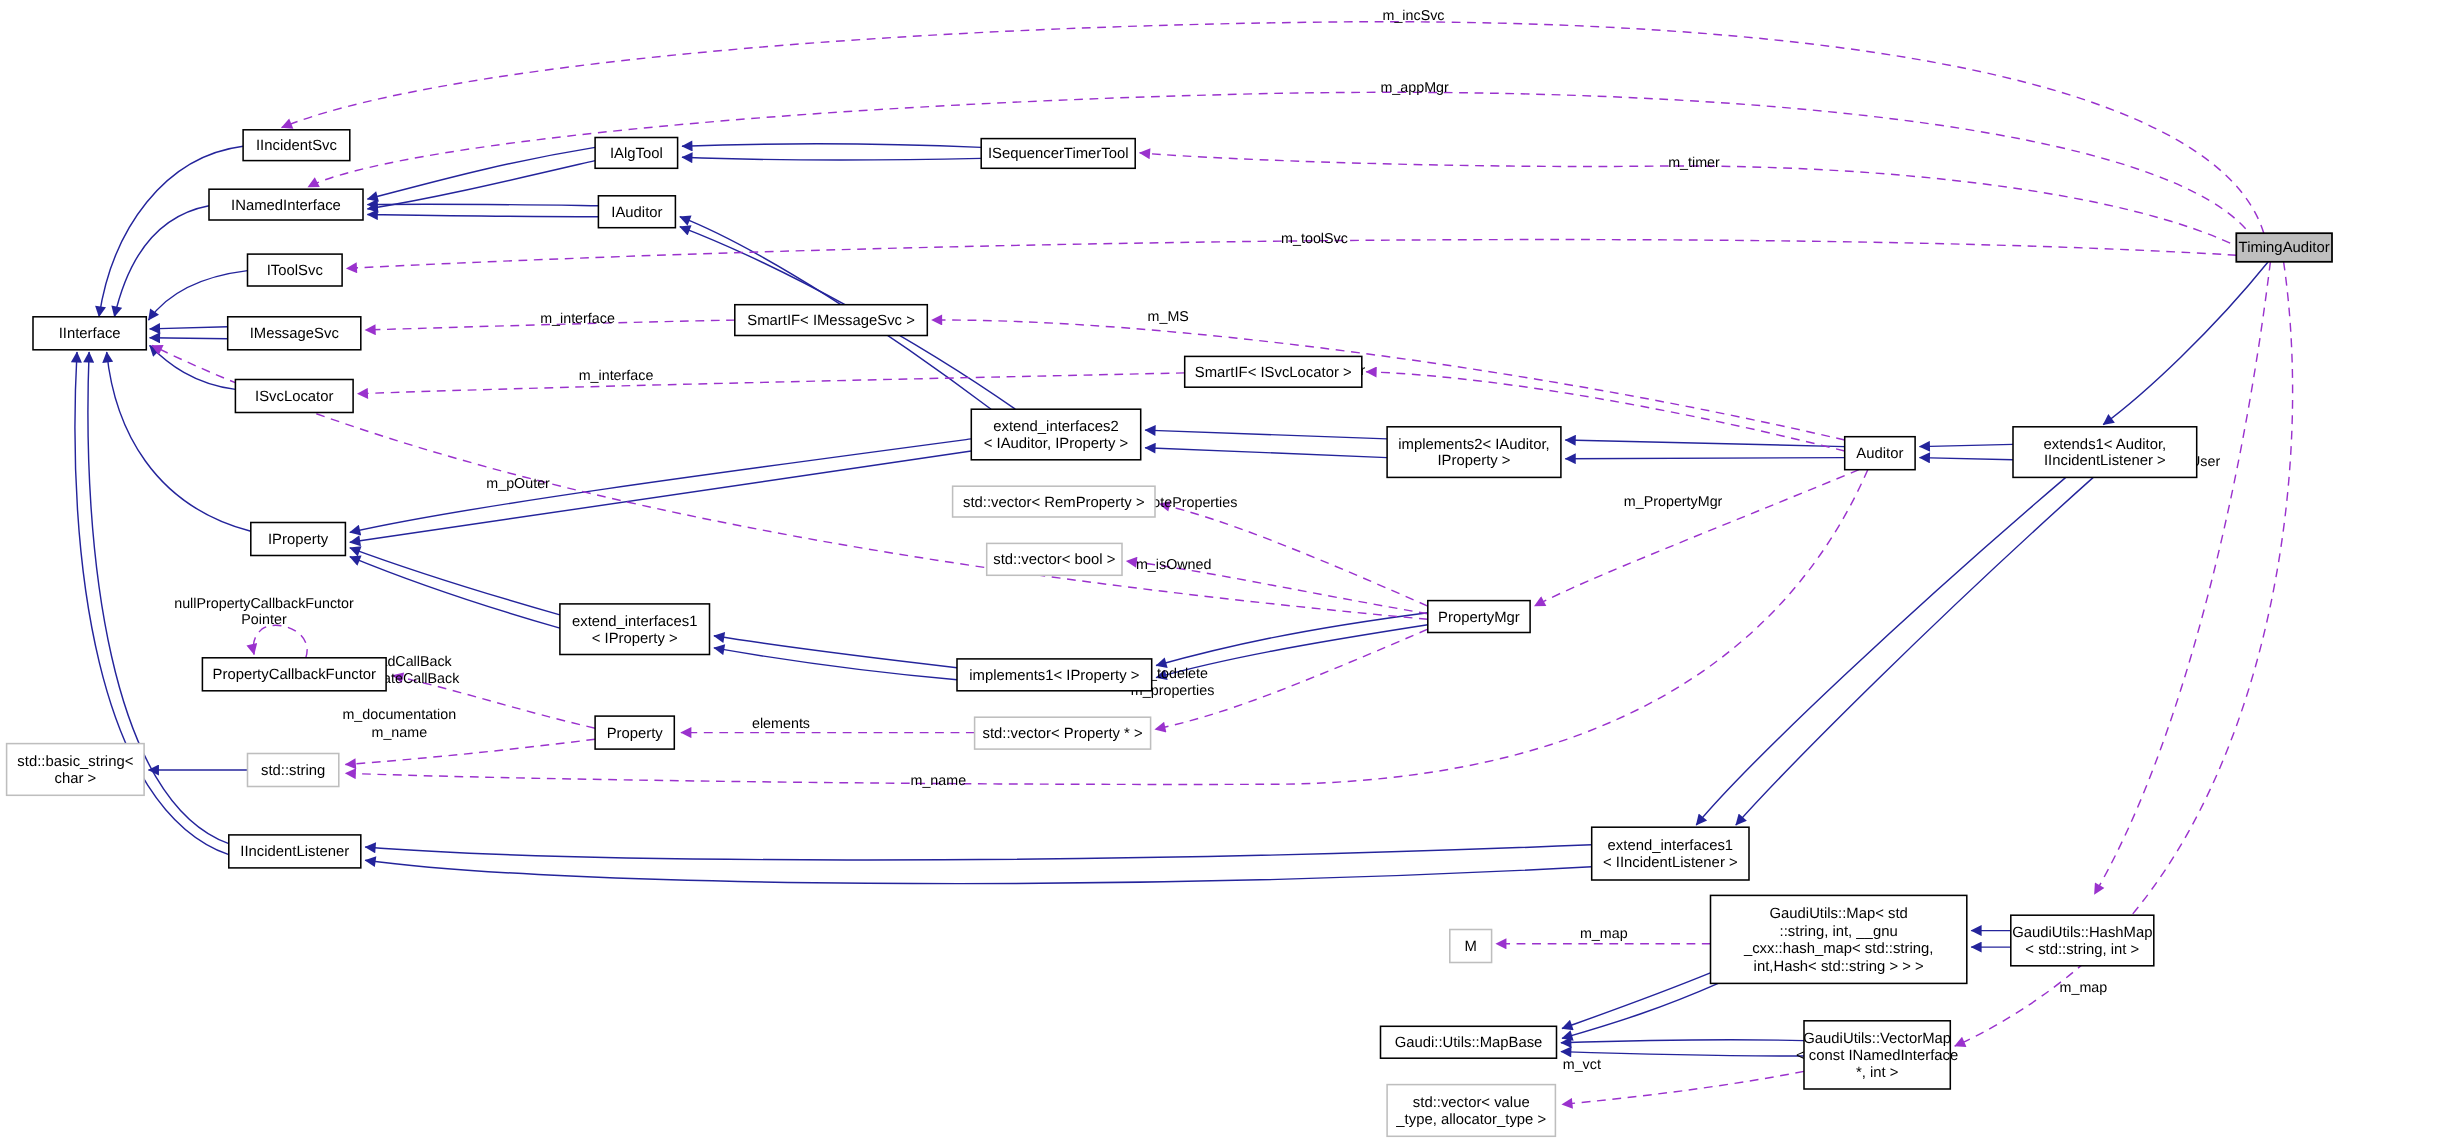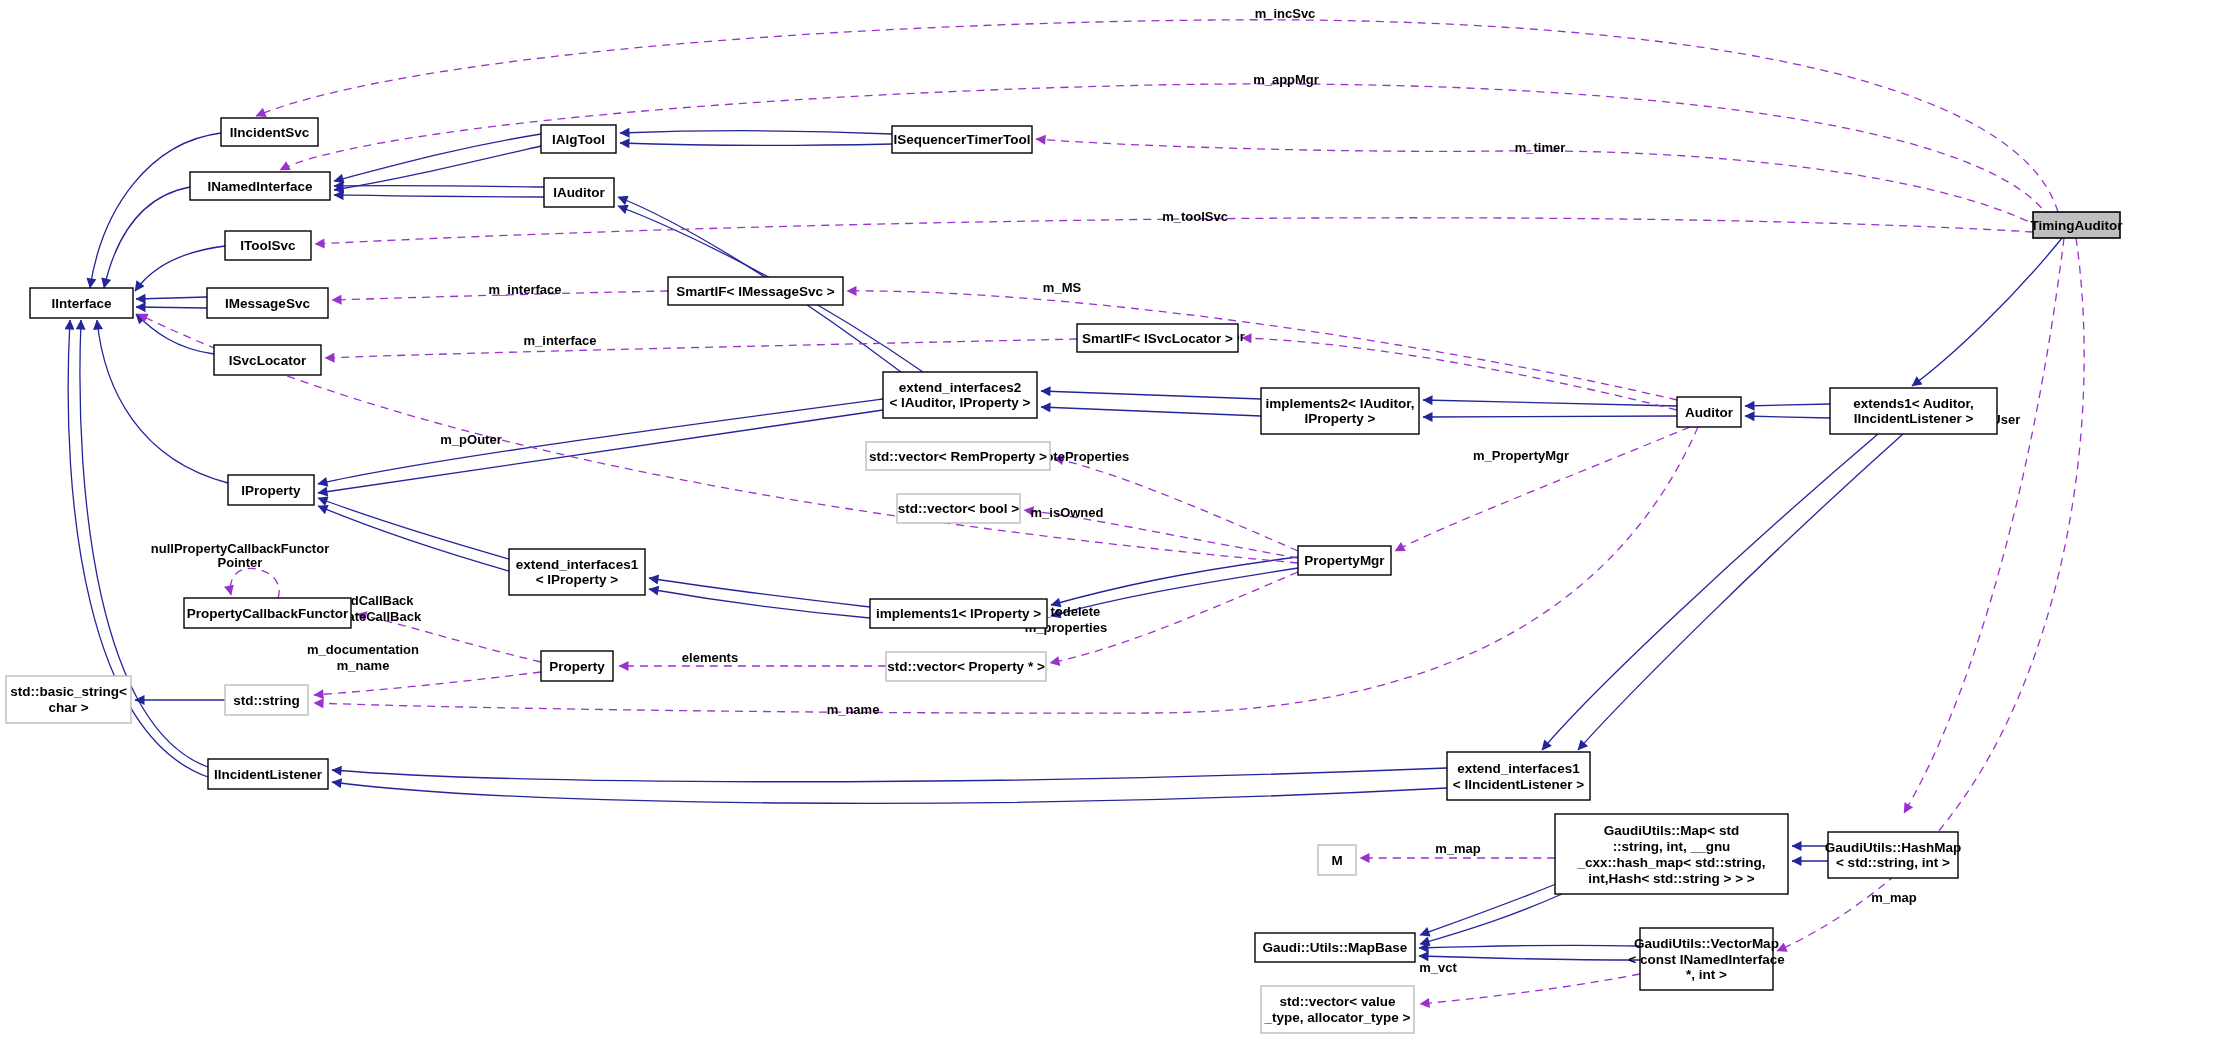--- a/index.html
+++ b/index.html
@@ -1,17 +1,17 @@
 <!DOCTYPE html>
 <html><head>
 <meta charset="utf-8">
 <style>
   html,body{margin:0;padding:0;background:#ffffff;}
   #stage{position:relative;width:2237px;height:1037px;background:#ffffff;overflow:hidden;
-         font-family:"Liberation Sans", sans-serif;font-weight:bold;}
+         font-family:"Liberation Sans", sans-serif;}
   svg{display:block}
   .node-rect{fill:#ffffff;stroke:#000000;stroke-width:1.4;}
   .node-rect.template{stroke:#bebebe;}
   .node-rect.highlight{fill:#bfbfbf;stroke:#000000;stroke-width:1.6;}
   .node-text{font-family:"Liberation Sans", sans-serif;font-size:13.5px;fill:#000000;text-anchor:middle;}
   .edge-label{font-family:"Liberation Sans", sans-serif;font-size:13px;fill:#000000;text-anchor:middle;}
   .edge-inherit{fill:none;stroke-width:1.3;}
   .edge-usage{fill:none;stroke-width:1.3;stroke-dasharray:8,6;}
 </style>
 </head>

